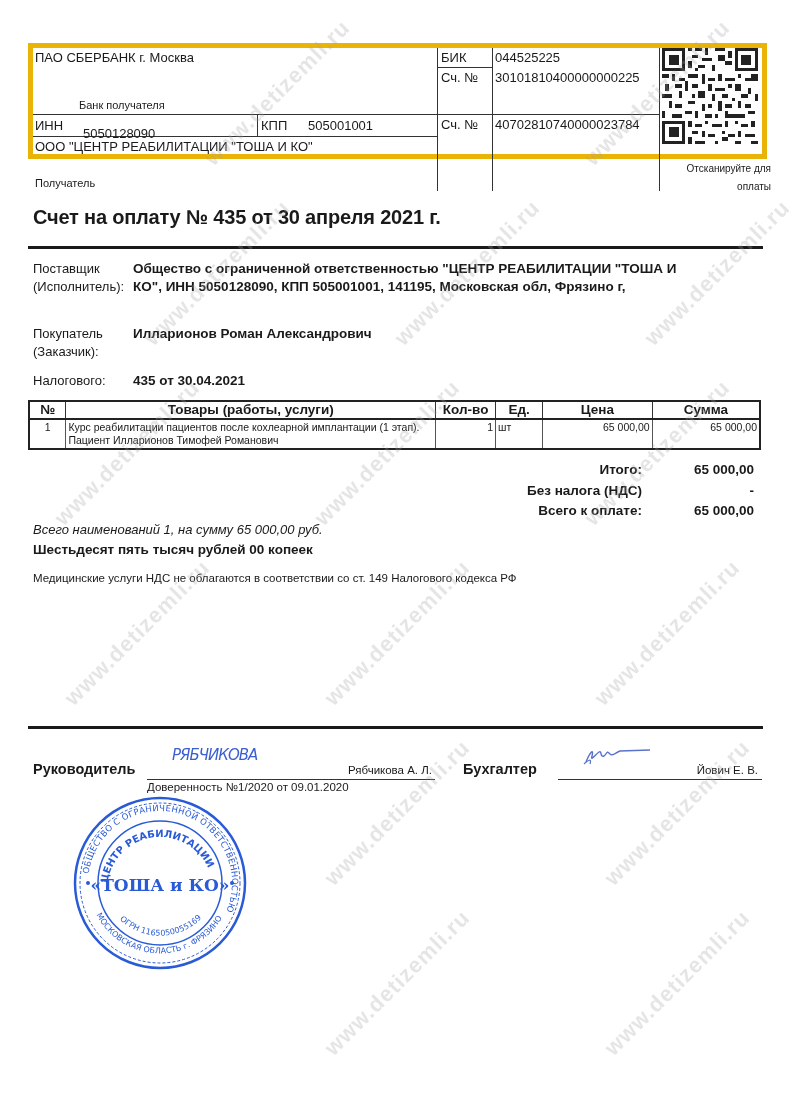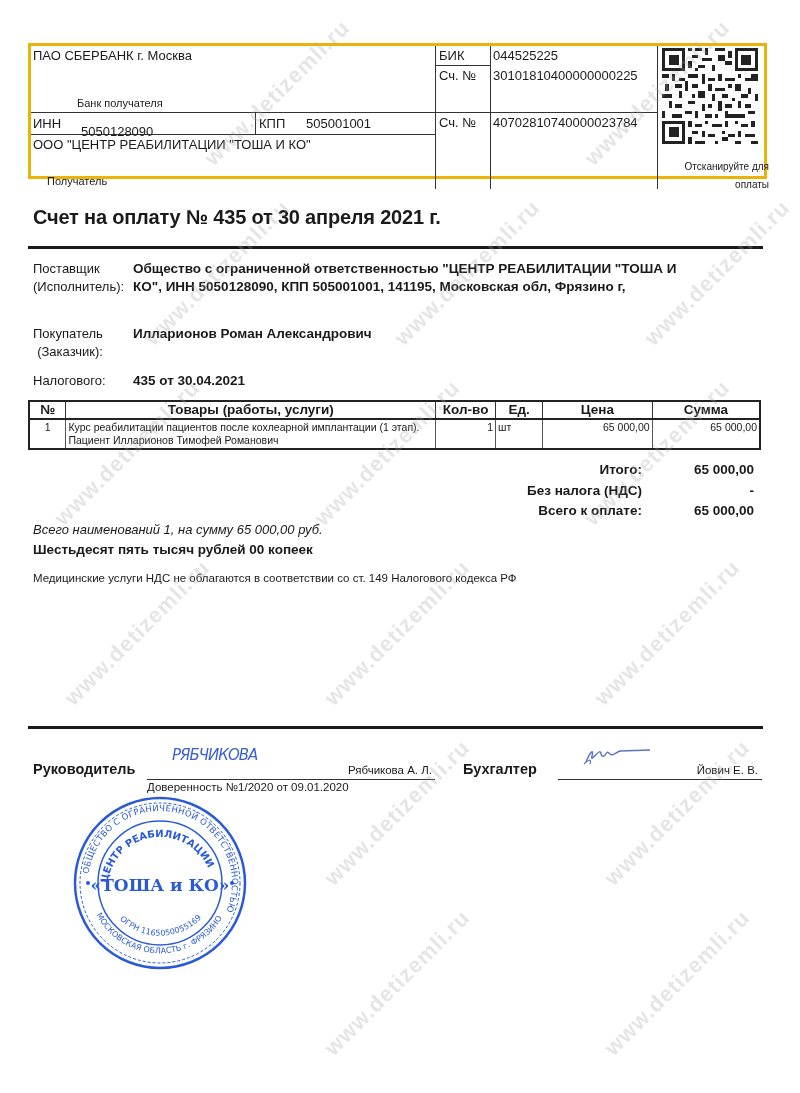--- a/index.html
+++ b/index.html
@@ -2,21 +2,21 @@
 <html><head>
 <meta charset="utf-8">
 <style>
   * { box-sizing: border-box; margin: 0; padding: 0; }
   html, body { width: 800px; height: 1093px; background: #ffffff; }
   body { position: relative; font-family: "Liberation Sans", sans-serif; color: #1a1a1a; overflow: hidden; }
 
   .abs { position: absolute; }
 
   
-  .bank-block { position: absolute; left: 28px; top: 43px; width: 739px; height: 136px; border: 3px solid #eab308; }
+  .bank-block { position: absolute; left: 28px; top: 43px; width: 739px; height: 116px; border: 5px solid #eab308; }
   .cell { position: absolute; border-color: #333; border-style: solid; border-width: 0; font-size: 13px; }
   .small { font-size: 11px; }
 
   
   .title { position: absolute; left: 33px; top: 206px; font-size: 20px; font-weight: bold; font-family: "Liberation Sans", sans-serif; letter-spacing: -0.2px; text-align: center; }
   .rule-thick { position: absolute; left: 28px; width: 735px; height: 3px; background: #1a1a1a; }
 
   .label { position: absolute; font-size: 13px; color: #1a1a1a; line-height: 16px; }
   .value-bold { position: absolute; font-size: 13.5px; font-weight: bold; line-height: 16px; }
 
@@ -64,21 +64,21 @@
 
   <span class="abs" style="left:2px; top:2px; font-size:13px;">ПАО СБЕРБАНК г. Москва</span>
   <span class="abs small" style="left:2px; top:51px;margin-left:44px;">Банк получателя</span>
 
   <span class="abs" style="left:2px; top:70px; font-size:13px;">ИНН</span>
   <span class="abs" style="left:50px; top:78px; font-size:13px;">5050128090</span>
   <span class="abs" style="left:228px; top:70px; font-size:13px;">КПП</span>
   <span class="abs" style="left:275px; top:70px; font-size:13px;">505001001</span>
 
   <span class="abs" style="left:2px; top:91px; font-size:13px;">ООО "ЦЕНТР РЕАБИЛИТАЦИИ "ТОША И КО"</span>
-  <span class="abs small" style="left:2px; top:129px;margin-left:14px;">Получатель</span>
+  <span class="abs small" style="left:2px; top:129px;">Получатель</span>
 
   <span class="abs" style="left:408px; top:2px; font-size:13px;">БИК</span>
   <span class="abs" style="left:462px; top:2px; font-size:13px;">044525225</span>
   <span class="abs" style="left:408px; top:22px; font-size:13px;">Сч. №</span>
   <span class="abs" style="left:462px; top:22px; font-size:13px;">30101810400000000225</span>
   <span class="abs" style="left:408px; top:69px; font-size:13px;">Сч. №</span>
   <span class="abs" style="left:462px; top:69px; font-size:13px;">40702810740000023784</span>
 
   <span class="abs" style="left:627px; top:112px; width:111px; font-size:10px; text-align:right; line-height:18px;">Отсканируйте для оплаты</span>
 </div>
@@ -187,21 +187,21 @@
 
 <div class="label" style="left:33px; top:261px;">
   <div>Поставщик</div>
   <div style="margin-top:2px;">(Исполнитель):</div>
 </div>
 <div class="value-bold" style="left:133px; top:261px;">
   <div>Общество с ограниченной ответственностью "ЦЕНТР РЕАБИЛИТАЦИИ "ТОША И</div>
   <div style="margin-top:2px;">КО", ИНН 5050128090, КПП 505001001, 141195, Московская обл, Фрязино г,</div>
 </div>
 
-<div class="label" style="left:33px; top:326px;text-align:right;">
+<div class="label" style="left:33px; top:326px;">
   <div>Покупатель</div>
   <div style="margin-top:2px;">(Заказчик):</div>
 </div>
 <div class="value-bold" style="left:133px; top:326px;">Илларионов Роман Александрович</div>
 
 <div class="label" style="left:33px; top:373px;">Налогового:</div>
 <div class="value-bold" style="left:133px; top:373px;">435 от 30.04.2021</div>
 
 <table class="items">
   <colgroup>

